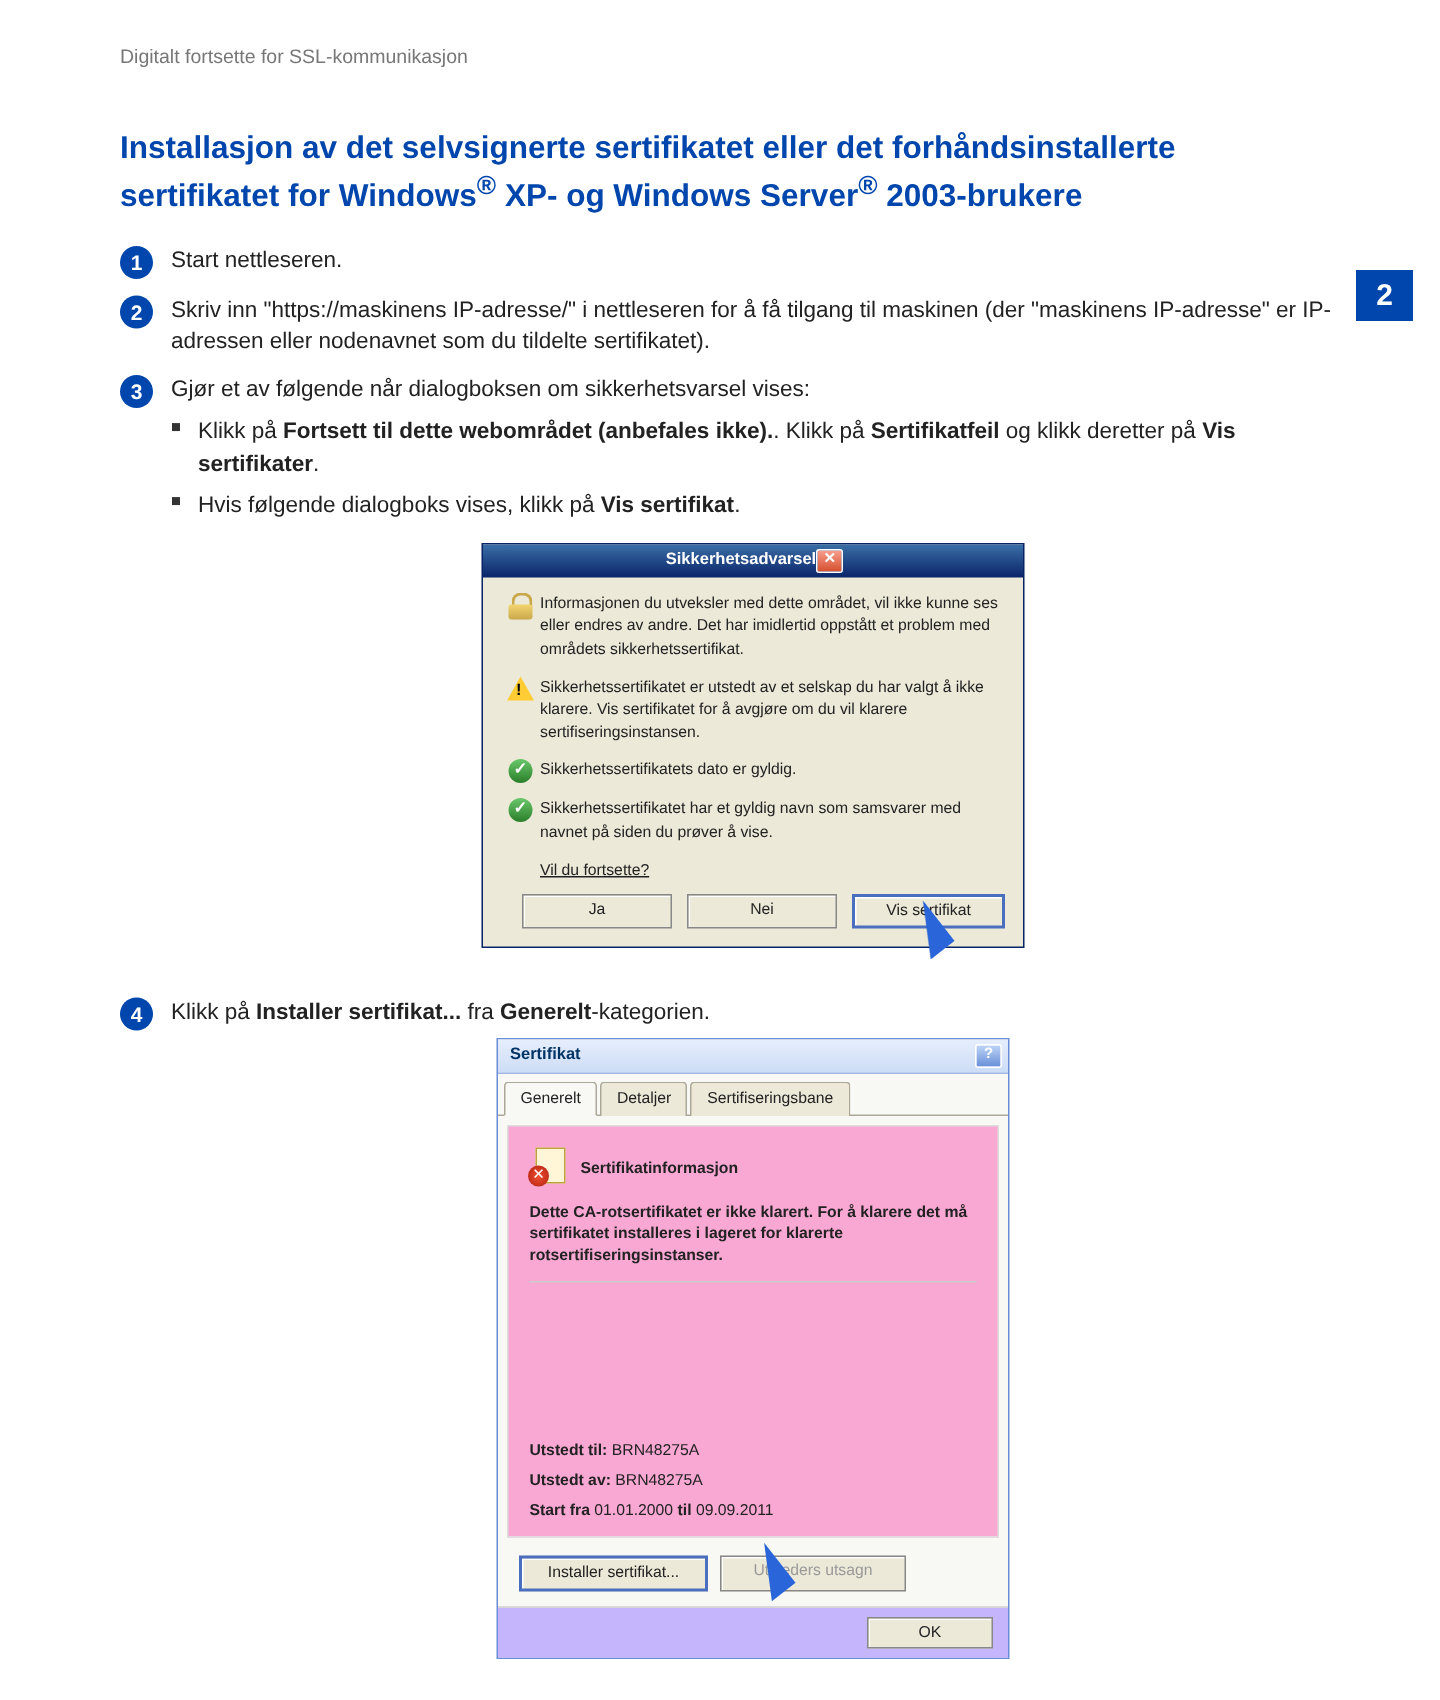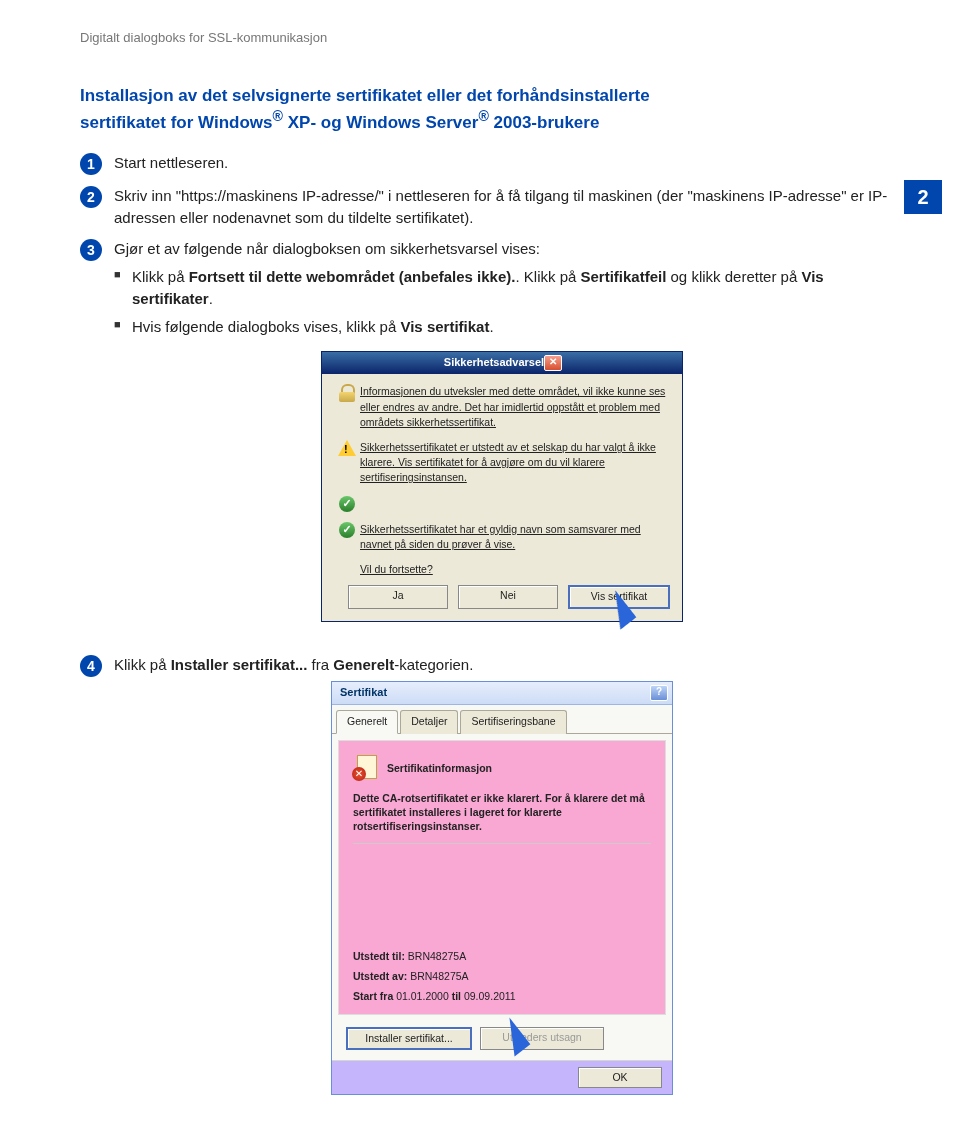--- a/index.html
+++ b/index.html
@@ -13,21 +13,21 @@
     padding: 30px 70px 20px 80px;
     position: relative;
     box-sizing: border-box;
   }
   .header {
     font-size: 13px;
     color: #777;
     margin-bottom: 40px;
   }
   .title {
-    font-size: 17px;
+    font-size: 21px;
     font-weight: bold;
     color: #0046ad;
     line-height: 1.3;
     margin-bottom: 18px;
   }
   .side-page {
     position: absolute;
     right: 18px;
     top: 180px;
     width: 38px;
@@ -125,21 +125,21 @@
     width: 16px; height:14px;
     background: linear-gradient(#bcd4f6,#6a8fd8);
     border:1px solid #fff;
     color:#fff;
     font-size:10px;
     text-align:center;line-height:12px;border-radius:2px;
   }
   .dlg-body { padding: 10px 12px 12px 12px; }
   .row { display:flex; align-items:flex-start; margin-bottom:10px; }
   .row .ico { width:26px; flex:0 0 26px; display:flex; justify-content:center; }
-  .row .txt { flex:1;text-decoration:underline; }
+  .row .txt { flex:1; }
   .ico-lock {
     width:18px;height:18px;
     display:inline-block;
     position:relative;
   }
   .ico-lock:before{
     content:"";
     position:absolute;left:3px;top:0;width:10px;height:8px;
     border:2px solid #c9a84a;border-bottom:none;border-radius:6px 6px 0 0;
   }
@@ -242,21 +242,21 @@
     border-right:0 solid transparent;
     border-bottom:34px solid #2a66d9;
     transform: rotate(-38deg);
     width:0;height:0;
   }
 </style>
 </head>
 <body>
 
 <div class="page">
-  <div class="header">Digitalt dialogboks for SSL-kommunikasjon</div>
+  <div class="header">Digitalt fortsette for SSL-kommunikasjon</div>
 
   <div class="title">
     <span>Installasjon av det selvsignerte sertifikatet eller det forhåndsinstallerte</span><br>
     <span>sertifikatet for Windows</span><sup>®</sup><span> XP- og Windows Server</span><sup>®</sup><span> 2003-brukere</span>
   </div>
 
   <div class="side-page">2</div>
 
   <ul class="steps">
     <li>
@@ -296,20 +296,21 @@
               <div class="row">
                 <span class="ico">
                     <span class="ico-warn"></span>
                   </span>
                 <span class="txt">Sikkerhetssertifikatet er utstedt av et selskap du har valgt å ikke klarere. Vis sertifikatet for å avgjøre om du vil klarere sertifiseringsinstansen.</span>
               </div>
               <div class="row">
                 <span class="ico">
                     <span class="ico-ok">✓</span>
                   </span>
+                <span class="txt">Sikkerhetssertifikatets dato er gyldig.</span>
               </div>
               <div class="row">
                 <span class="ico">
                     <span class="ico-ok">✓</span>
                   </span>
                 <span class="txt">Sikkerhetssertifikatet har et gyldig navn som samsvarer med navnet på siden du prøver å vise.</span>
               </div>
               <div style="padding-left:26px;margin-top:9px;text-decoration:underline;">Vil du fortsette?</div>
               <div class="dlg-buttons">
                 <div class="winbtn"><span class="underline">Ja</span></div>

